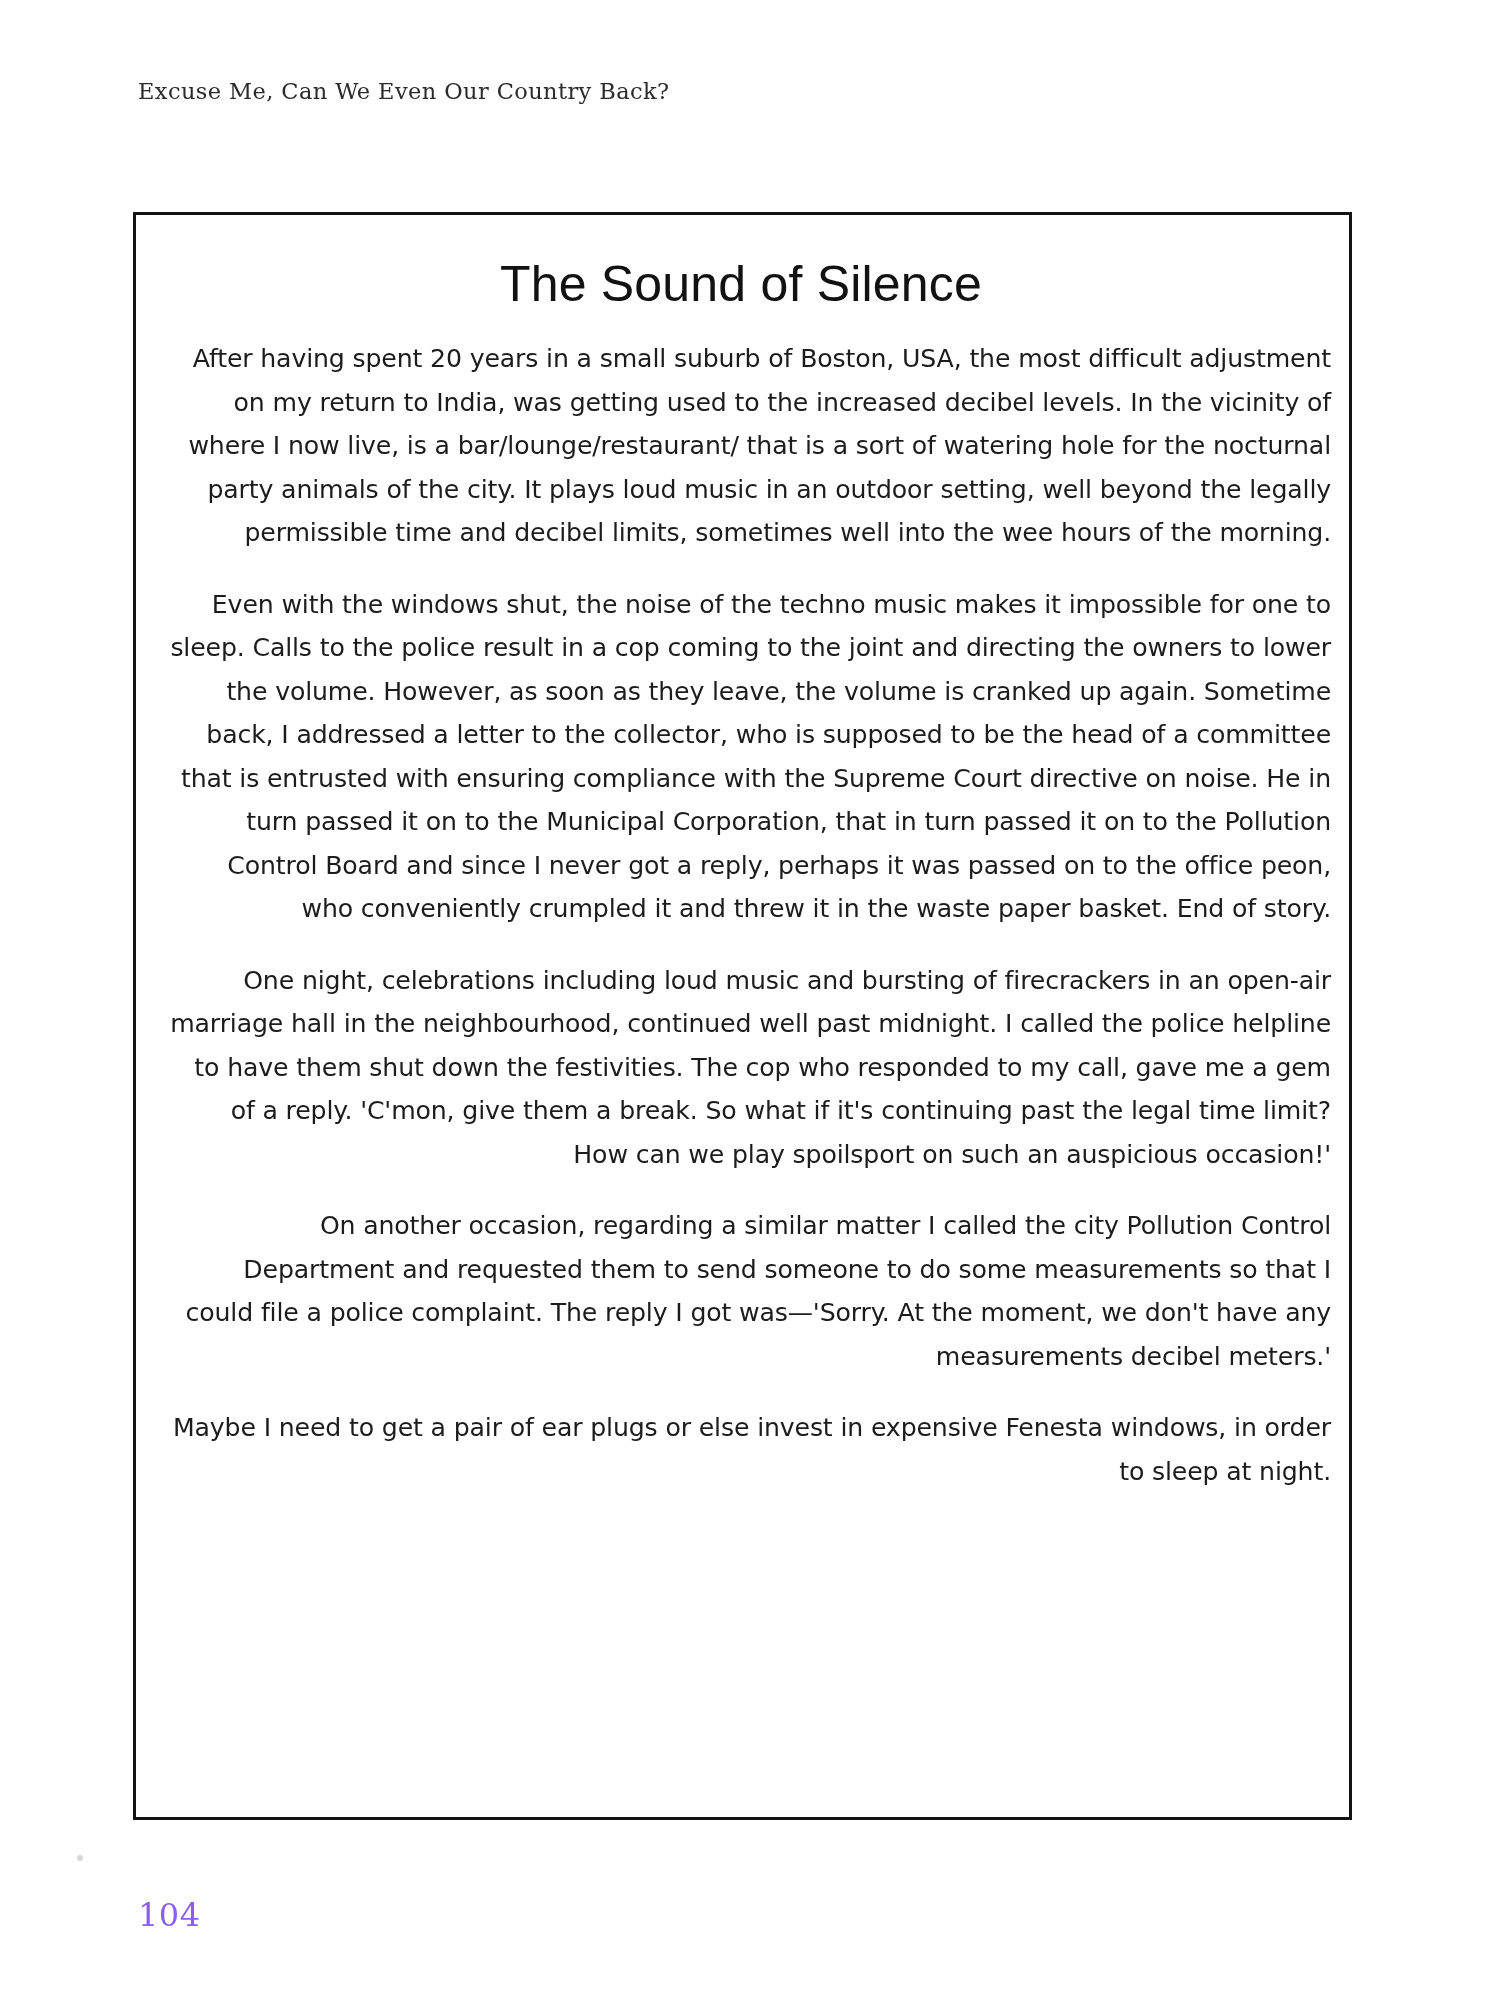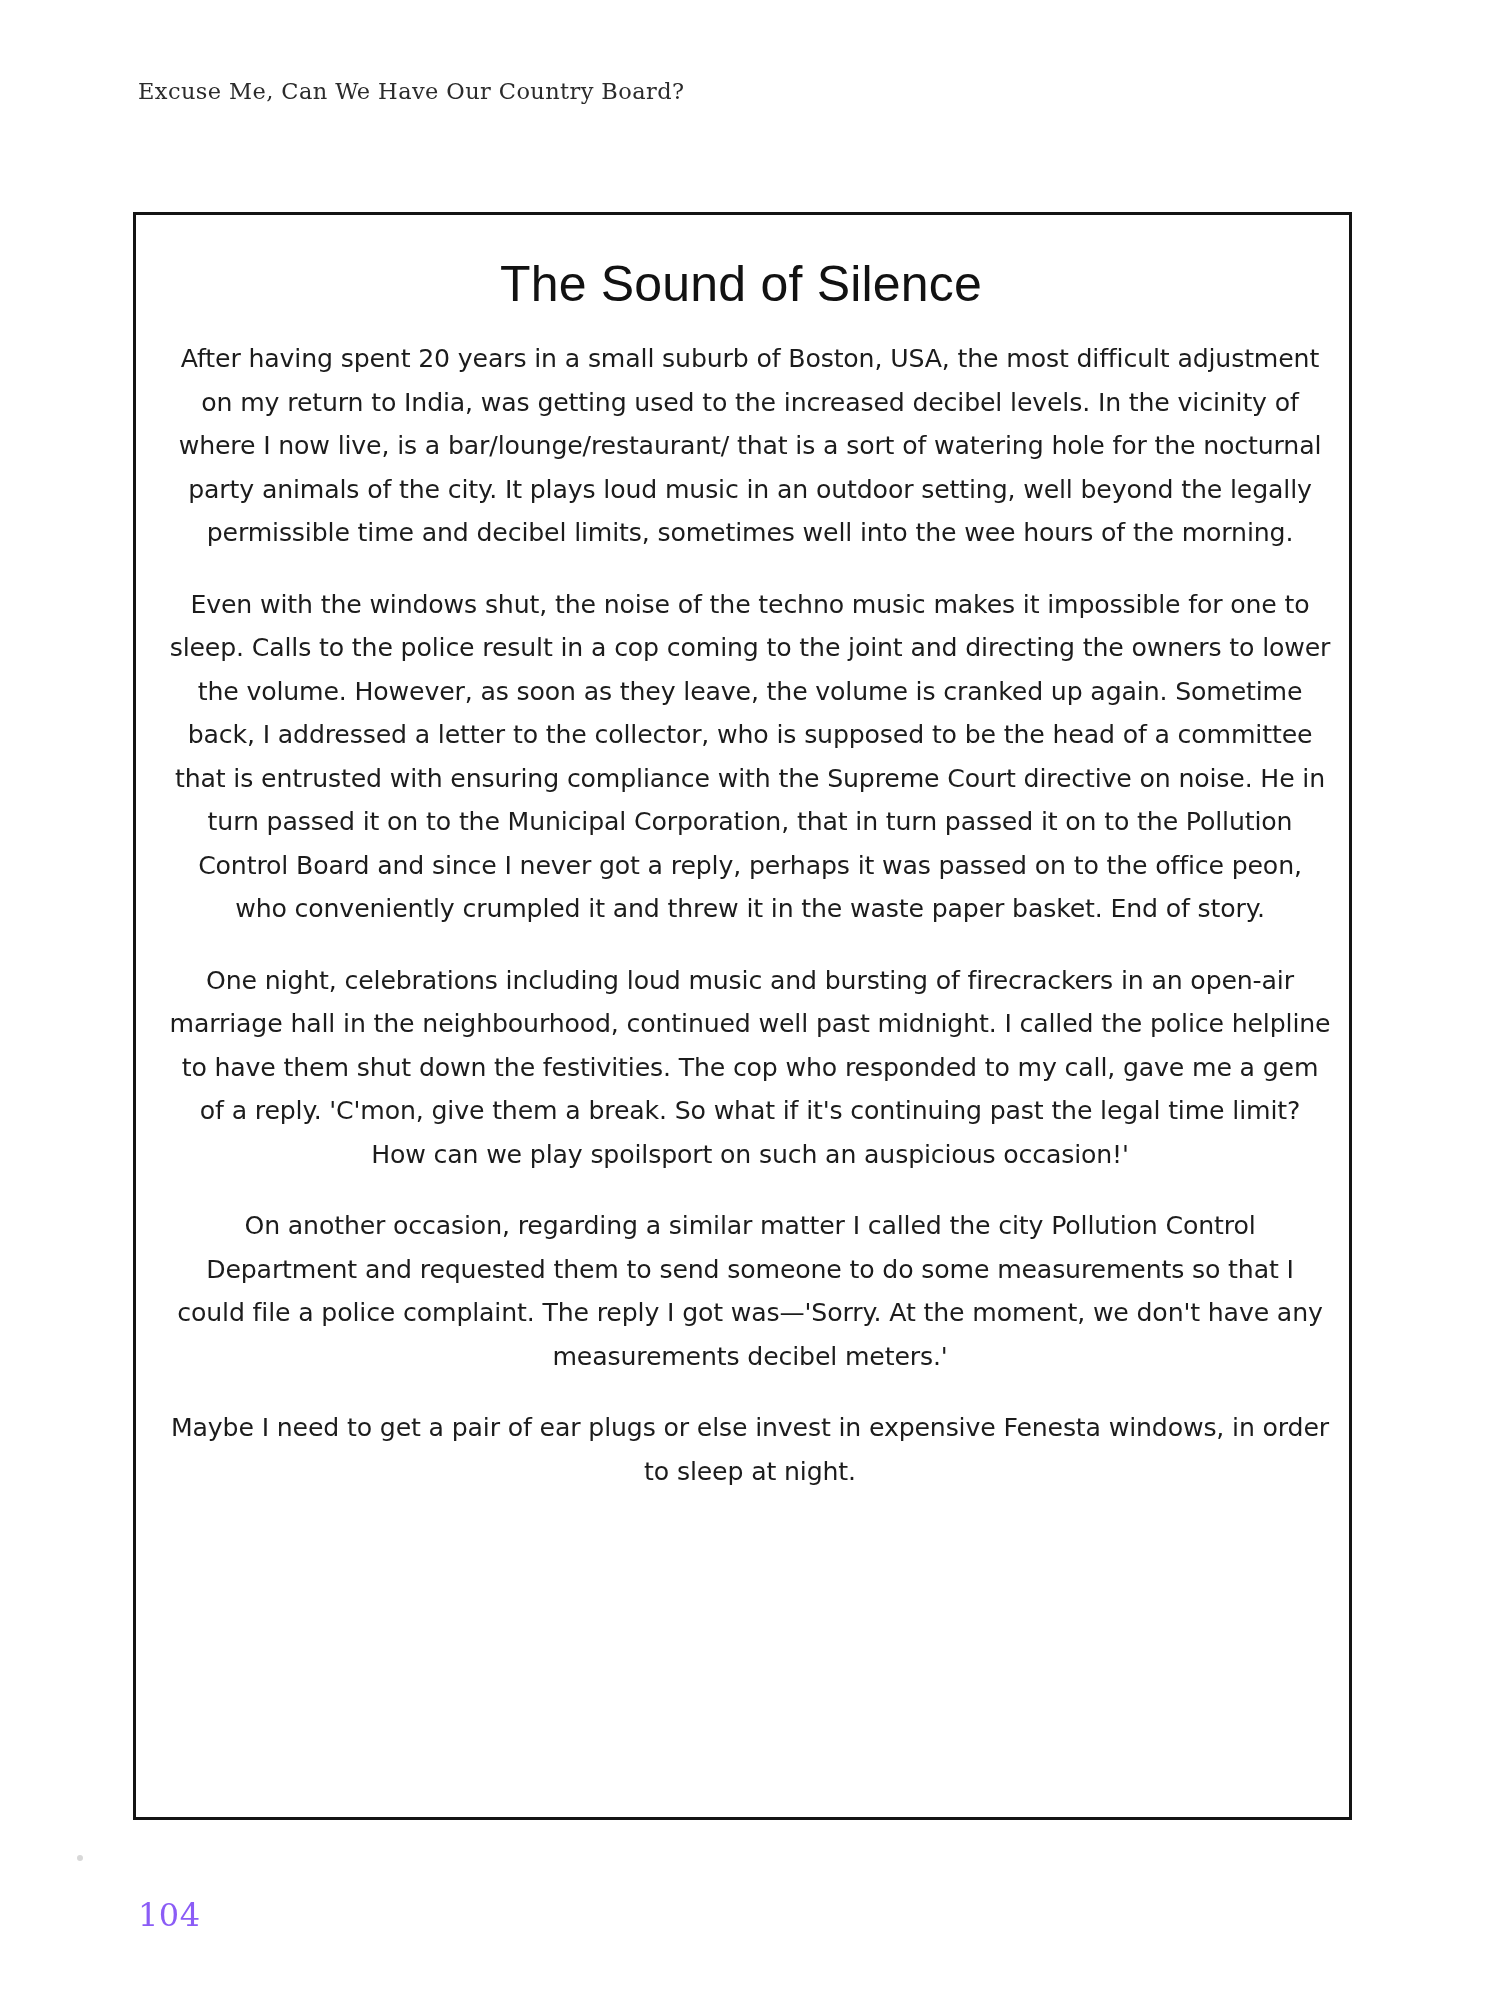--- a/index.html
+++ b/index.html
@@ -68,21 +68,21 @@
     padding-right: 18px;
   }
 
   .body-text p {
     font-family: "DejaVu Sans", sans-serif;
     font-size: 25.2px;
     line-height: 43.5px;
     color: #1c1c1c;
     margin: 16px 0 28px 0;
     letter-spacing: -0.15px;
-    text-align: center;
+    text-align: right;
     max-width: 1175px;
   }
 
   .body-text p:last-child {
     margin-bottom: 0;
   }
 
   
   .folio {
     position: absolute;
@@ -103,21 +103,21 @@
     height: 6px;
     border-radius: 50%;
     background: #d8d8d8;
   }
 </style>
 </head>
 <body>
 
 <div class="page">
 
-  <div class="running-head">Excuse Me, Can We Have Our Country Board?</div>
+  <div class="running-head">Excuse Me, Can We Even Our Country Back?</div>
 
   <div class="article-box">
     <div class="article-inner">
 
       <h1 class="article-title">The Sound of Silence</h1>
 
       <div class="body-text">
         <p>After having spent 20 years in a small suburb of Boston, USA, the most difficult adjustment on my return to India, was getting used to the increased decibel levels. In the vicinity of where I now live, is a bar/lounge/restaurant/ that is a sort of watering hole for the nocturnal party animals of the city. It plays loud music in an outdoor setting, well beyond the legally permissible time and decibel limits, sometimes well into the wee hours of the morning.</p>
         <p>Even with the windows shut, the noise of the techno music makes it impossible for one to sleep. Calls to the police result in a cop coming to the joint and directing the owners to lower the volume. However, as soon as they leave, the volume is cranked up again. Sometime back, I addressed a letter to the collector, who is supposed to be the head of a committee that is entrusted with ensuring compliance with the Supreme Court directive on noise. He in turn passed it on to the Municipal Corporation, that in turn passed it on to the Pollution Control Board and since I never got a reply, perhaps it was passed on to the office peon, who conveniently crumpled it and threw it in the waste paper basket. End of story.</p>
         <p>One night, celebrations including loud music and bursting of firecrackers in an open-air marriage hall in the neighbourhood, continued well past midnight. I called the police helpline to have them shut down the festivities. The cop who responded to my call, gave me a gem of a reply. 'C'mon, give them a break. So what if it's continuing past the legal time limit? How can we play spoilsport on such an auspicious occasion!'</p>

